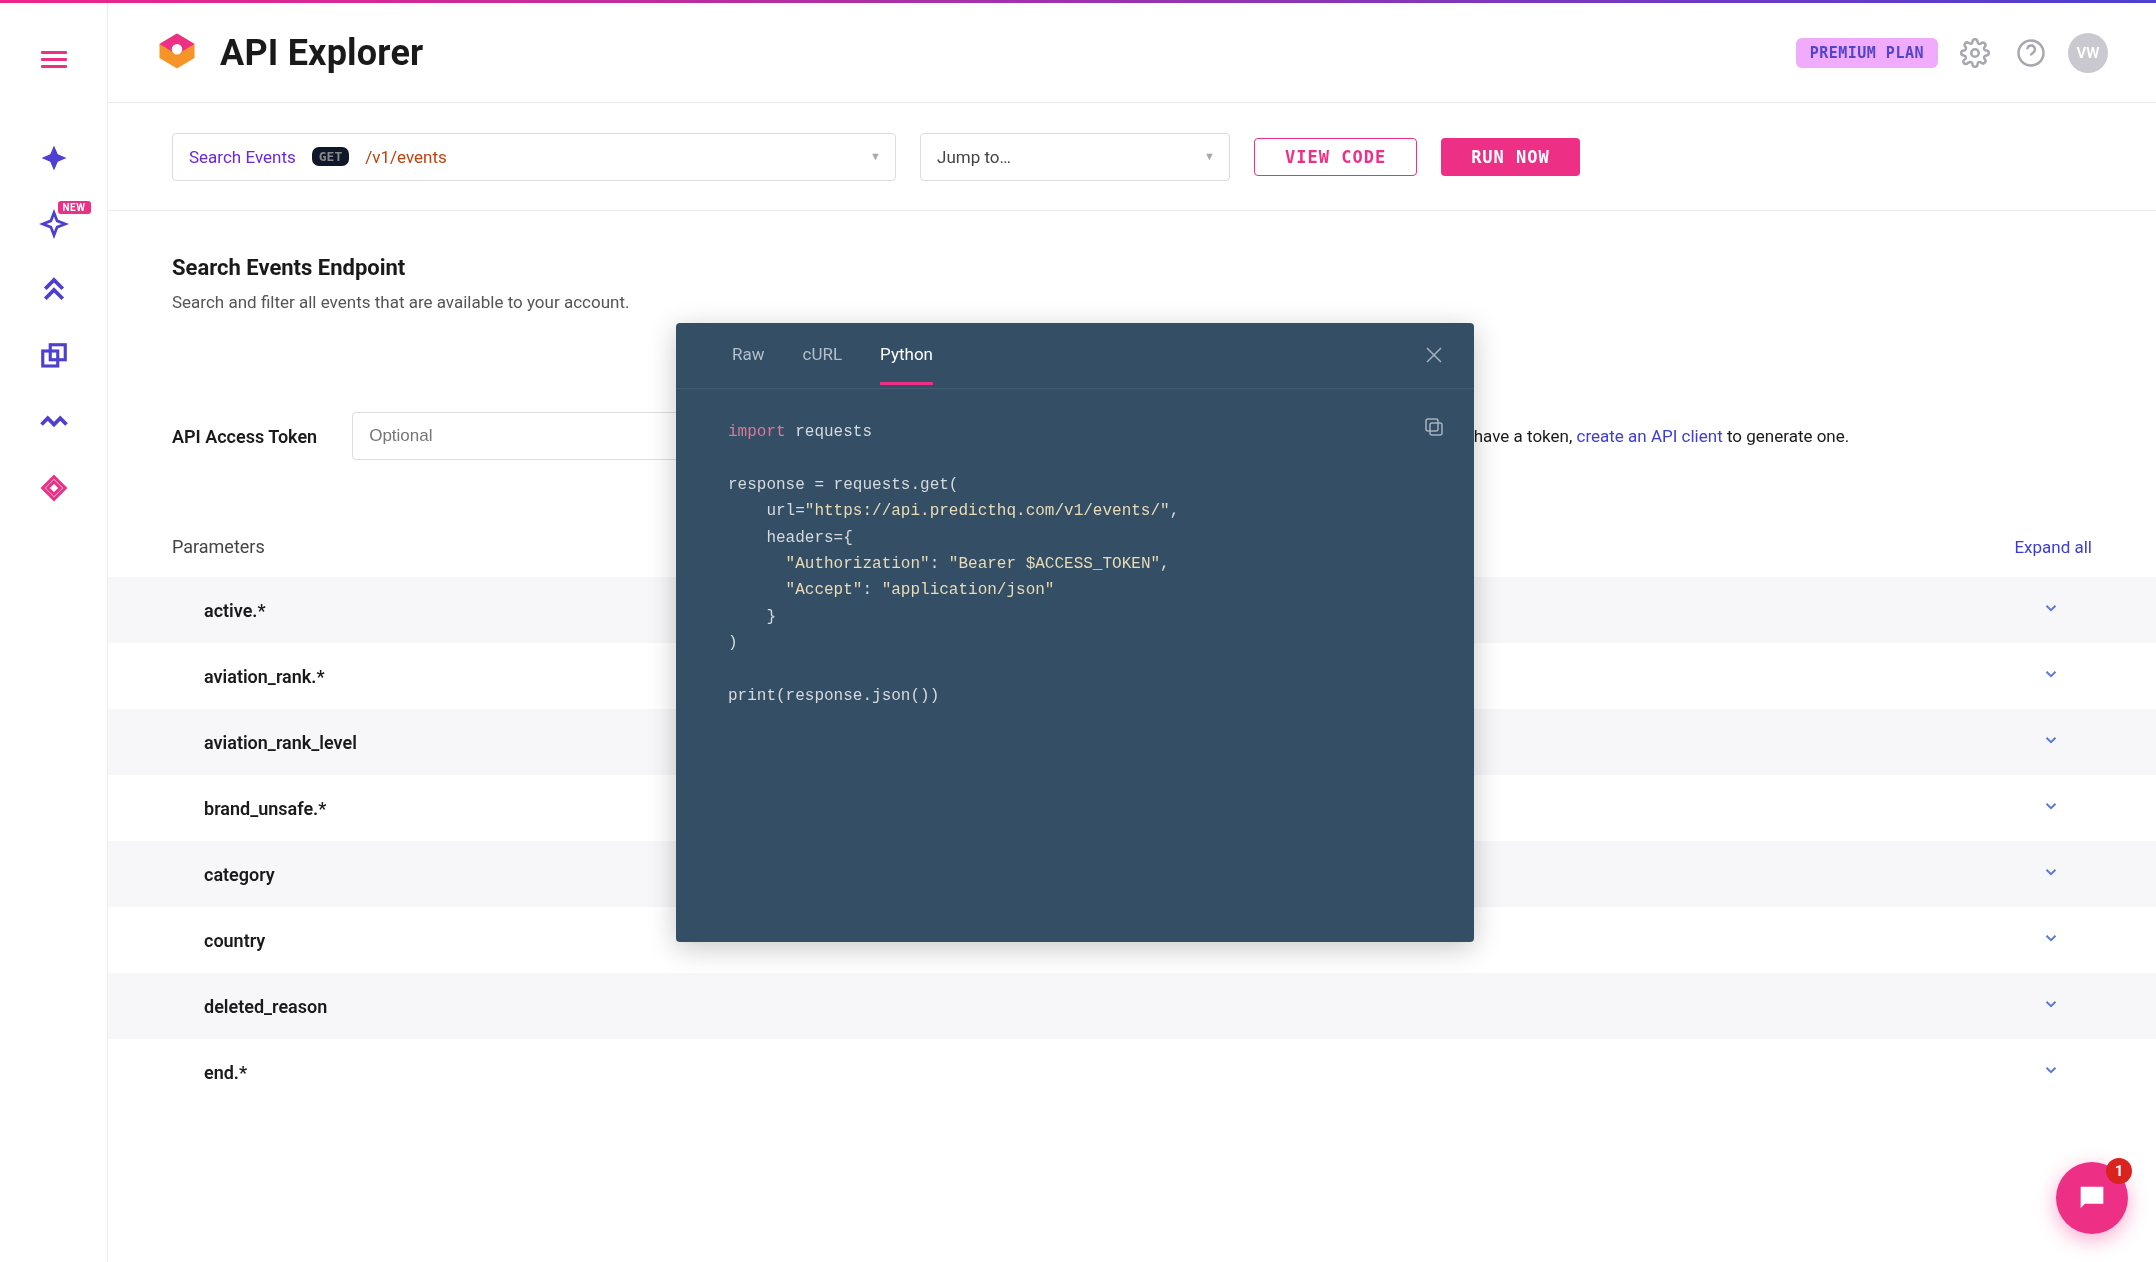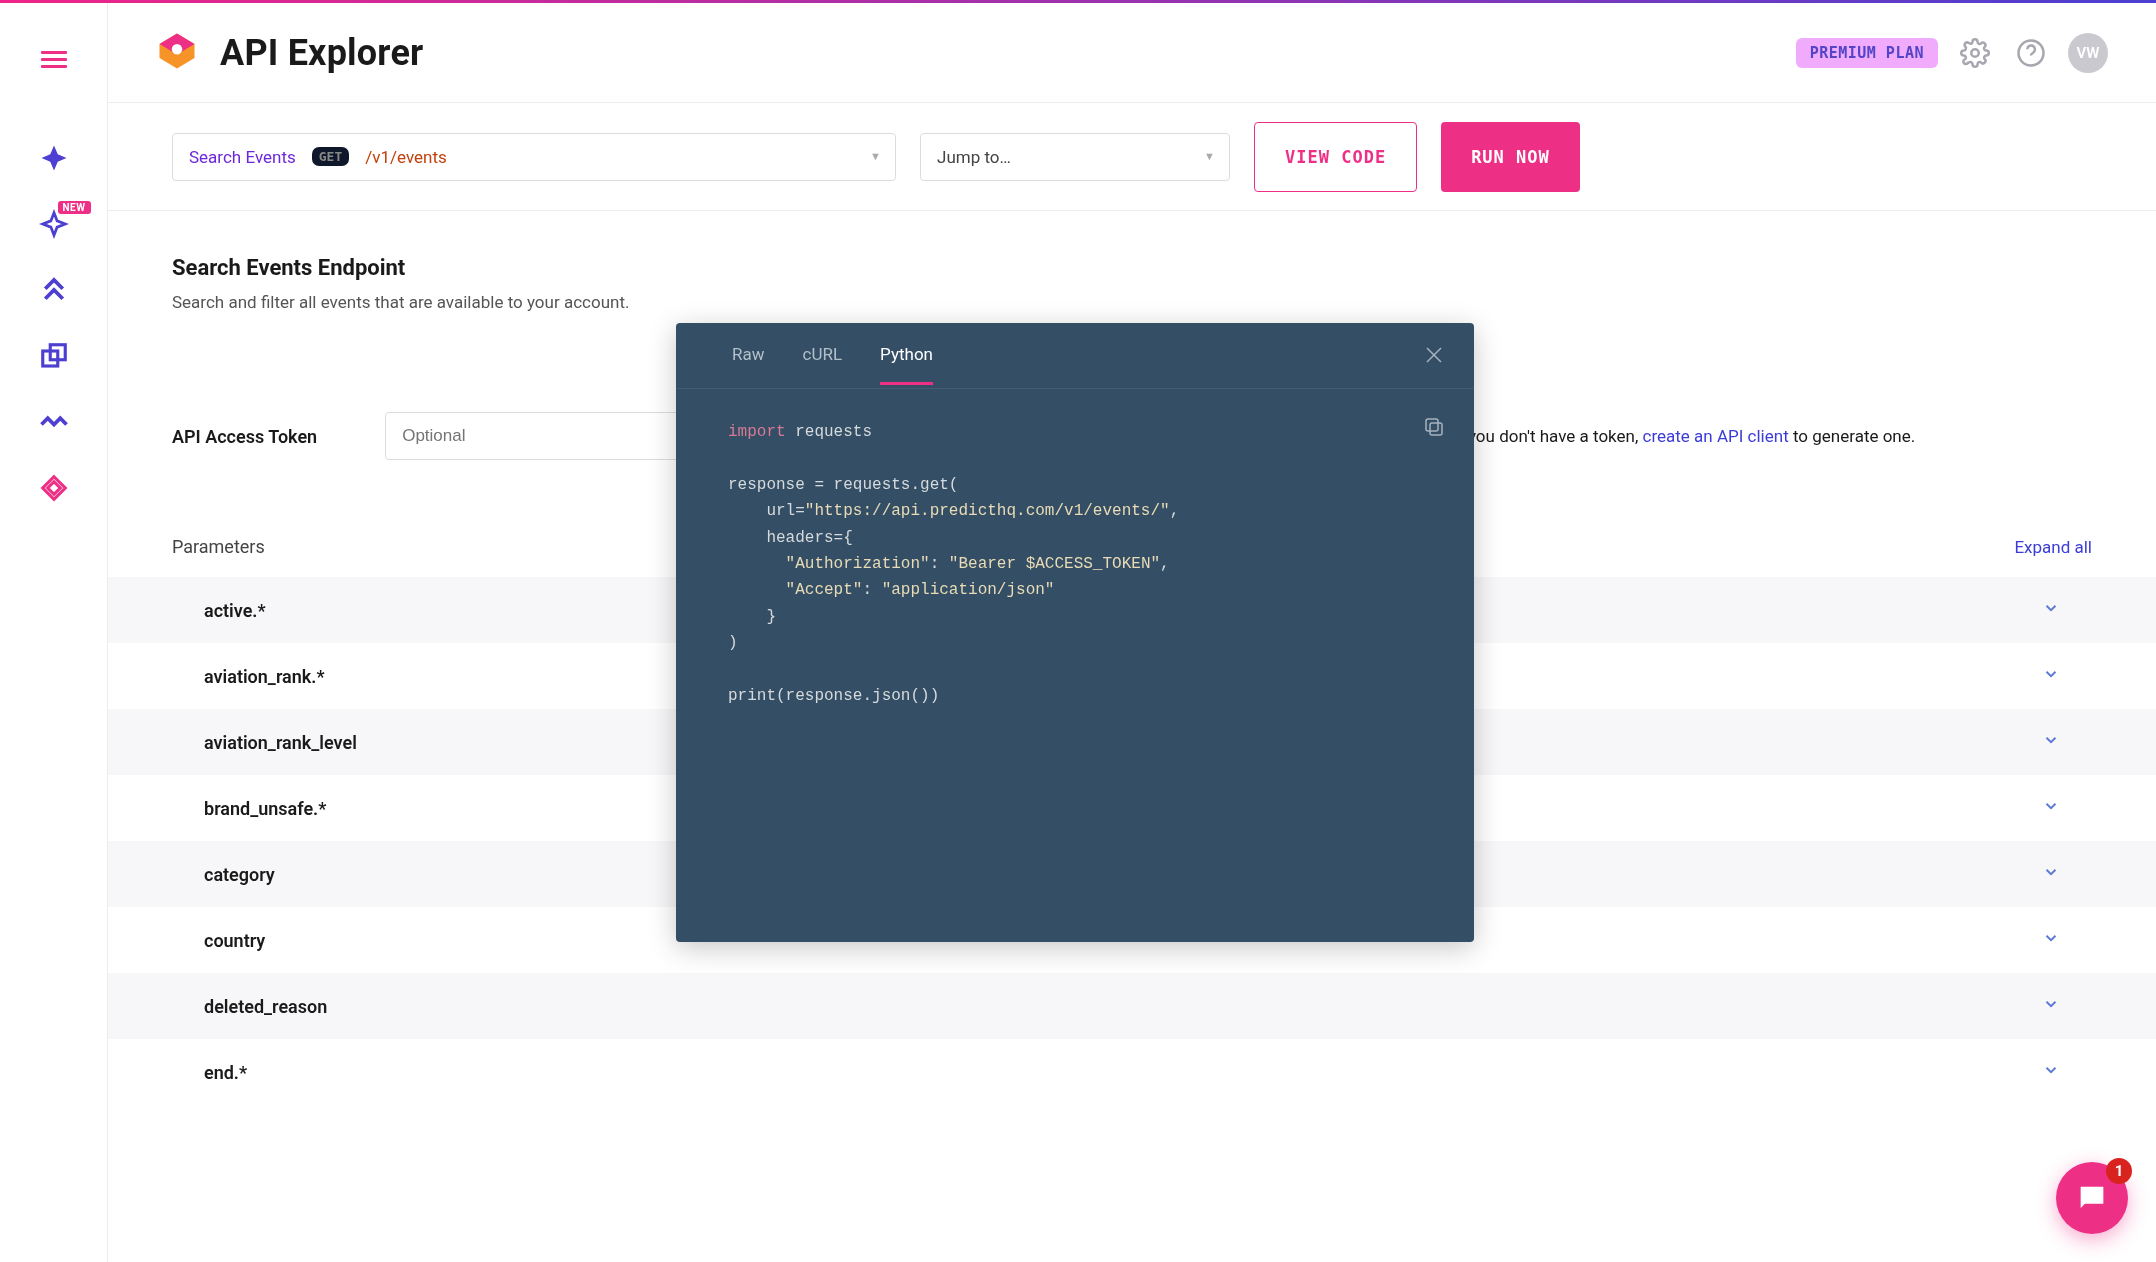--- a/index.html
+++ b/index.html
@@ -77,34 +77,34 @@
 }
 .endpoint-path { color: #c2410c; }
 .select-caret { position: absolute; right: 14px; color: #aaa; font-size: 11px; }
 .jumpto-select {
   height: 48px; width: 310px;
   border: 1px solid #dcdce0; border-radius: 4px;
   display: flex; align-items: center; padding: 0 16px; color: #444; font-size: 17px;
   cursor: pointer; position: relative;
 }
 .btn {
-  height: 70px; padding: 6px 30px; border-radius: 4px;
+  height: 38px; padding: 6px 30px; border-radius: 4px;
   font-family: "SFMono-Regular", Consolas, monospace; font-size: 17px; font-weight: 700;
   letter-spacing: 1px; cursor: pointer; display: flex; align-items: center; justify-content: center;
   white-space: nowrap;
 }
 .btn-outline { border: 1.5px solid #ee2f86; color: #ee2f86; background: #fff; }
 .btn-fill { background: #ee2f86; color: #fff; border: none; }
 .btn-sm { height: 42px; font-size: 15px; min-width: 280px; padding: 0 24px; }
 .content { padding: 44px 64px 0; }
 .content-top { display: flex; justify-content: space-between; flex-direction: column; }
 .ep-title { font-size: 22px; font-weight: 700; margin-bottom: 12px; }
 .ep-desc { font-size: 17px; color: #555; }
 .side-buttons { display: flex; flex-direction: column; gap: 18px; }
-.token-row { display: flex; align-items: center; gap: 68px; margin-top: 100px; }
+.token-row { display: flex; align-items: center; gap: 35px; margin-top: 100px; }
 .token-label { font-size: 18px; font-weight: 600; }
 .token-input {
   width: 1000px; height: 48px;
 }
 .token-input input {
   width: 100%; height: 100%; border: 1px solid #dcdce0; border-radius: 4px;
   padding: 0 16px; font-size: 17px; outline: none;
 }
 .token-help { font-size: 17px; }
 .token-help a { color: #3c3cd9; text-decoration: none; }

